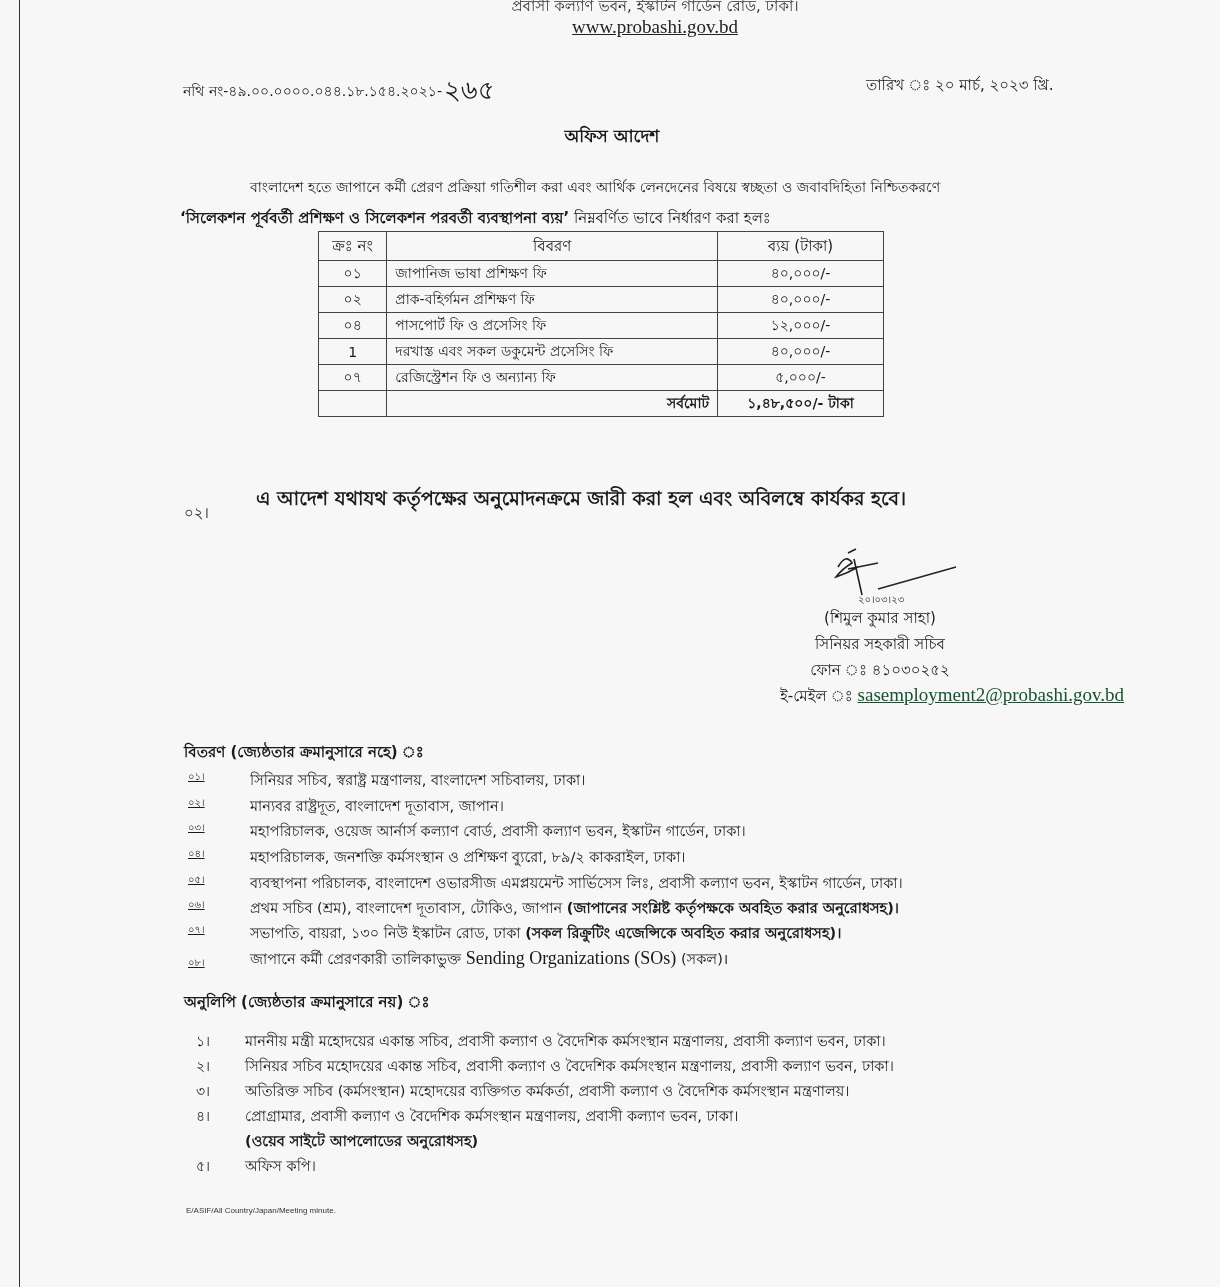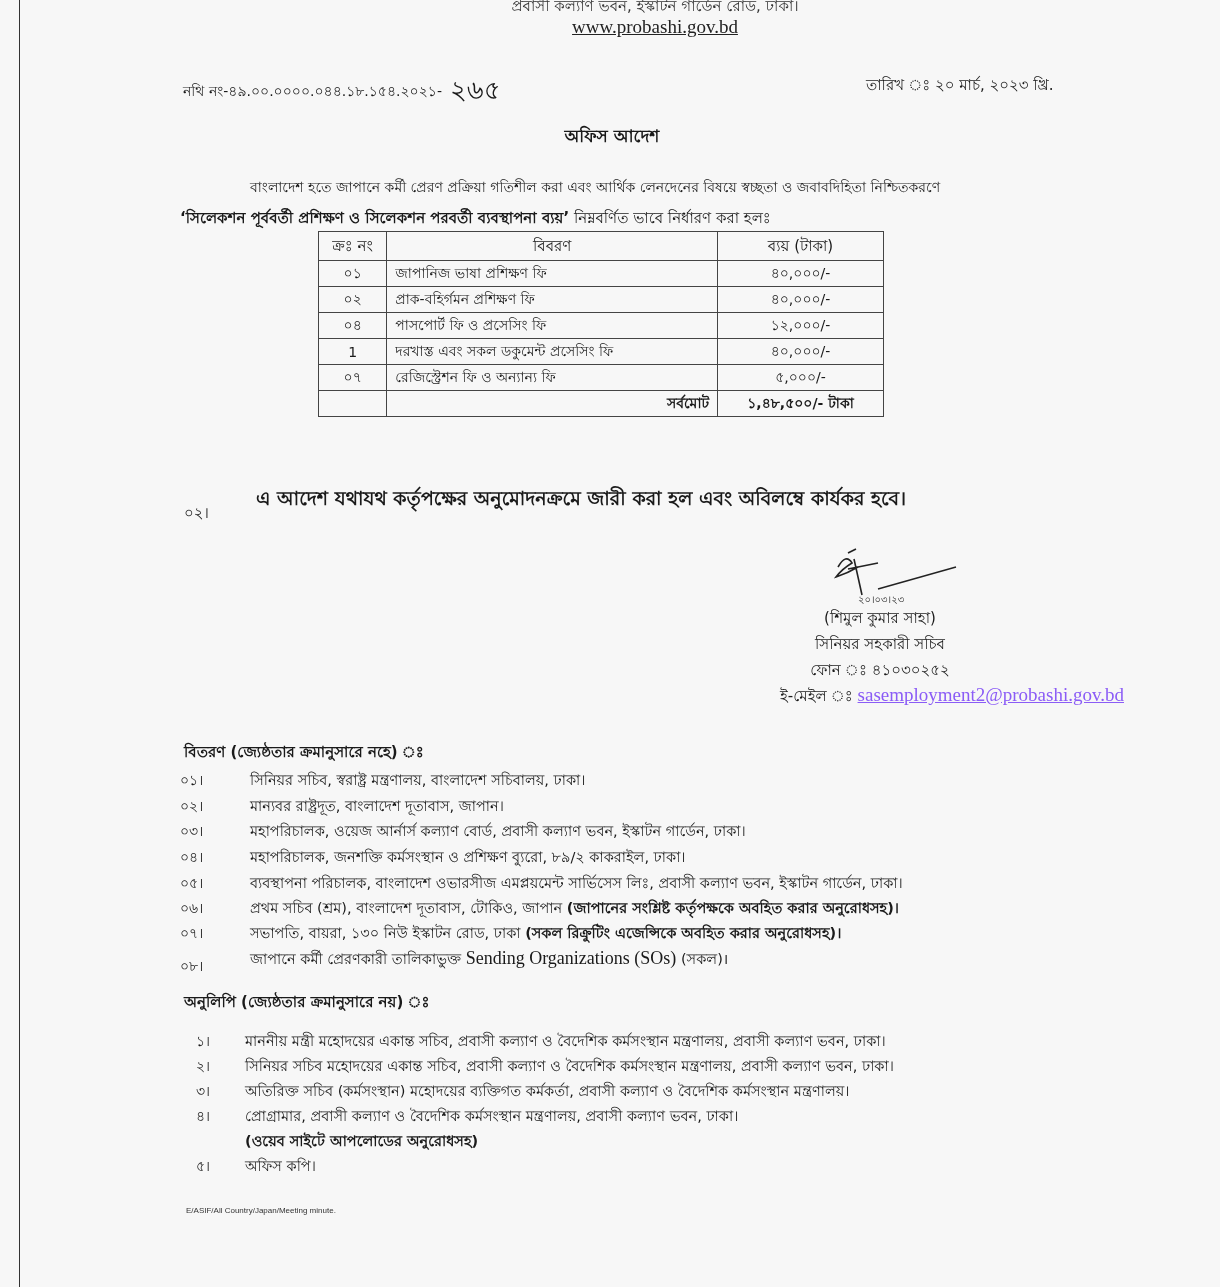--- a/index.html
+++ b/index.html
@@ -6,21 +6,21 @@
   body {
     width: 1220px; height: 1287px; overflow: hidden;
     background: #f7f7f7; position: relative;
     font-family: "DejaVu Sans", sans-serif; color: #1a1a1a;
   }
   .left-edge { position: absolute; left: 19px; top: 0; width: 1px; height: 1287px; background: #333; }
   .abs { position: absolute; white-space: nowrap; }
   .hdr-addr { left: 0; width: 1310px; text-align: center; top: -6px; font-size: 15px; color: #333; }
   .hdr-web { left: 0; width: 1310px; text-align: center; top: 16px; font-family: "Liberation Serif", serif; font-size: 19px; text-decoration: underline; color: #222; }
   .memo { left: 183px; top: 70px; font-size: 14px; }
-  .memo .hand { font-family: "DejaVu Serif", serif; font-size: 26px; margin-left: 8px; vertical-align: -3px; }
+  .memo .hand { font-family: "DejaVu Serif", serif; font-size: 26px; margin-left: 2px; vertical-align: -3px; }
   .date { left: 866px; top: 73px; font-size: 15px; }
   .title { left: 0; width: 1224px; text-align: center; top: 123px; font-size: 17px; font-weight: bold; }
   .intro1 { left: 250px; top: 176px; font-size: 14px; }
   .intro2 { left: 180px; top: 206px; font-size: 15px; }
   .intro2 b { font-weight: bold; }
   table.cost {
     position: absolute; left: 318px; top: 231px; width: 566px;
     border-collapse: collapse; font-size: 14px;
   }
   table.cost td, table.cost th { border: 1px solid #444; height: 25px; padding: 0 8px; }
@@ -31,25 +31,25 @@
   table.cost .tot-label { text-align: right; font-weight: bold; }
   table.cost .tot-val { font-weight: bold; }
   .para2-num { left: 184px; top: 501px; font-size: 15px; }
   .para2 { left: 256px; top: 484px; font-size: 19px; font-weight: bold; }
   .signature { left: 818px; top: 545px; width: 140px; height: 60px; }
   .sig-block { left: 680px; width: 400px; text-align: center; font-size: 15px; }
   .sig-name { top: 606px; }
   .sig-title { top: 632px; }
   .sig-phone { top: 658px; }
   .sig-email { left: 780px; top: 684px; font-size: 15px; }
-  .sig-email a { font-family: "Liberation Serif", serif; font-size: 19px; color: #8b5cf6; text-decoration: underline; text-align: right; }
+  .sig-email a { font-family: "Liberation Serif", serif; font-size: 19px; color: #14532d; text-decoration: underline; text-align: right; }
   .sec-head { left: 184px; font-size: 15px; font-weight: bold; }
   .dist-head { top: 740px; }
   .copy-head { top: 990px; }
-  .row-num { left: 180px; font-size: 14px; }
+  .row-num { left: 188px; font-size: 10px; text-decoration: underline; }
   .row-txt { left: 250px; font-size: 14.5px; }
   .copy-num { left: 196px; font-size: 14px; }
   .copy-txt { left: 245px; font-size: 14.5px; }
   .latin { font-family: "Liberation Serif", serif; font-size: 18px; }
   .bold { font-weight: bold; }
   .footer-ref { left: 186px; top: 1206px; font-family: "Liberation Sans", sans-serif; font-size: 8px; color: #333; }
 </style>
 </head>
 <body>
 

